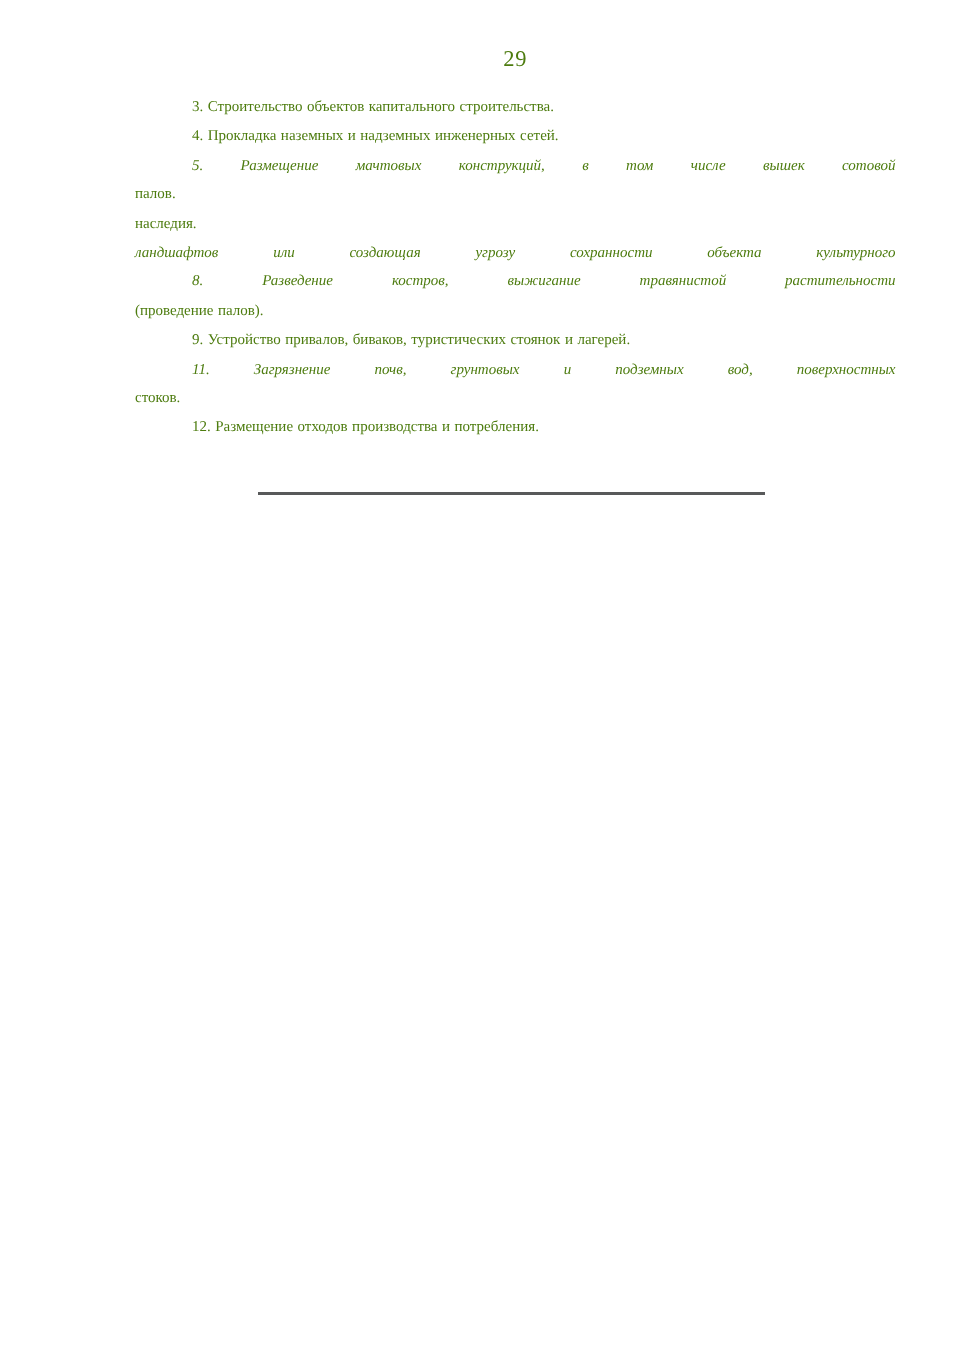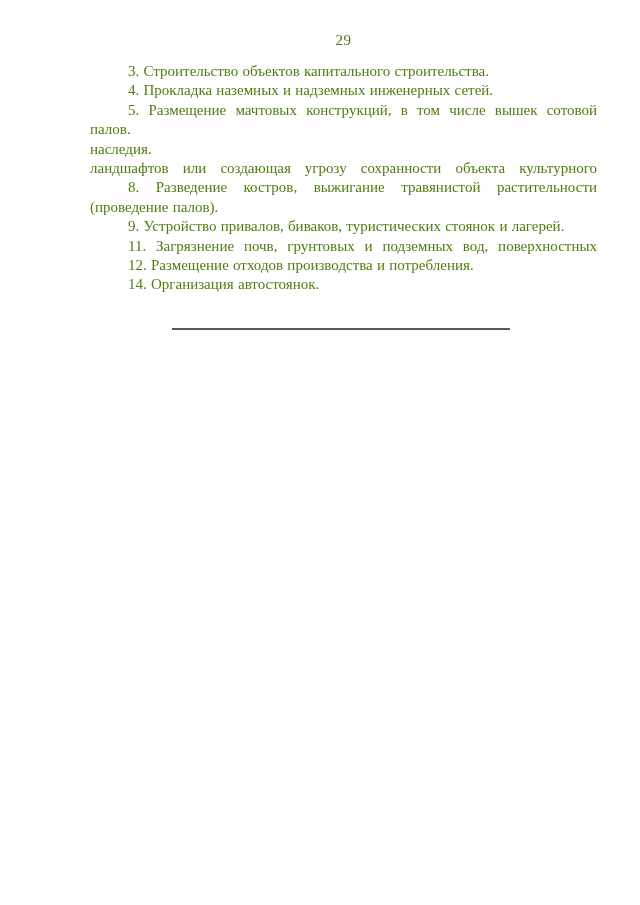--- a/index.html
+++ b/index.html
@@ -31,33 +31,34 @@
     margin-top: 14px;
     padding-left: 90px;
     padding-right: 43px;
   }
   .para {
     margin: 0;
     padding: 0;
   }
   .ln {
     display: block;
-    font-size: 15px;
+    font-size: 10px;
     line-height: 19.4px;
     white-space: normal;
     word-spacing: 0.5px;
   }
   
   .fi {
     text-indent: 38px;
   }
   
   .jf {
     text-align: justify;
     text-align-last: justify;
+    font-style: italic;
   }
   .separator {
     border: none;
     border-top: 2px solid #58595a;
     width: 338px;
     margin: 33px 0 0 172px;
   }
 </style>
 </head>
 <body>
@@ -92,28 +93,26 @@
       <span class="ln">(проведение палов).</span>
     </p>
 
     <p class="para">
       <span class="ln fi">9. Устройство привалов, биваков, туристических стоянок и лагерей.</span>
     </p>
 
 
     <p class="para">
       <span class="ln fi jf">11. Загрязнение почв, грунтовых и подземных вод, поверхностных</span>
+      <span class="ln">стоков.</span>
     </p>
 
     <p class="para">
       <span class="ln fi">12. Размещение отходов производства и потребления.</span>
     </p>
 
 
-    <p class="para">
-      <span class="ln fi">14. Организация автостоянок.</span>
-    </p>
 
   </div>
 
   <hr class="separator">
 
 </div>
 
 </body></html>

